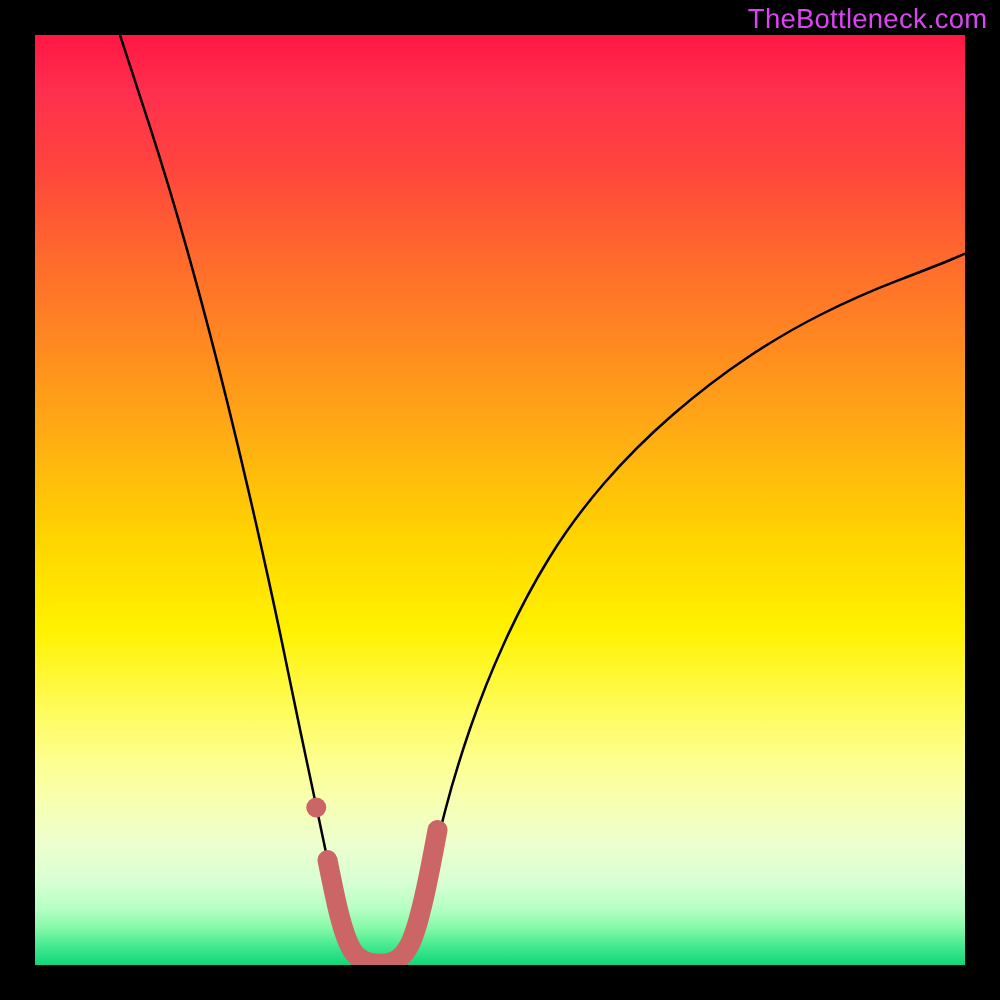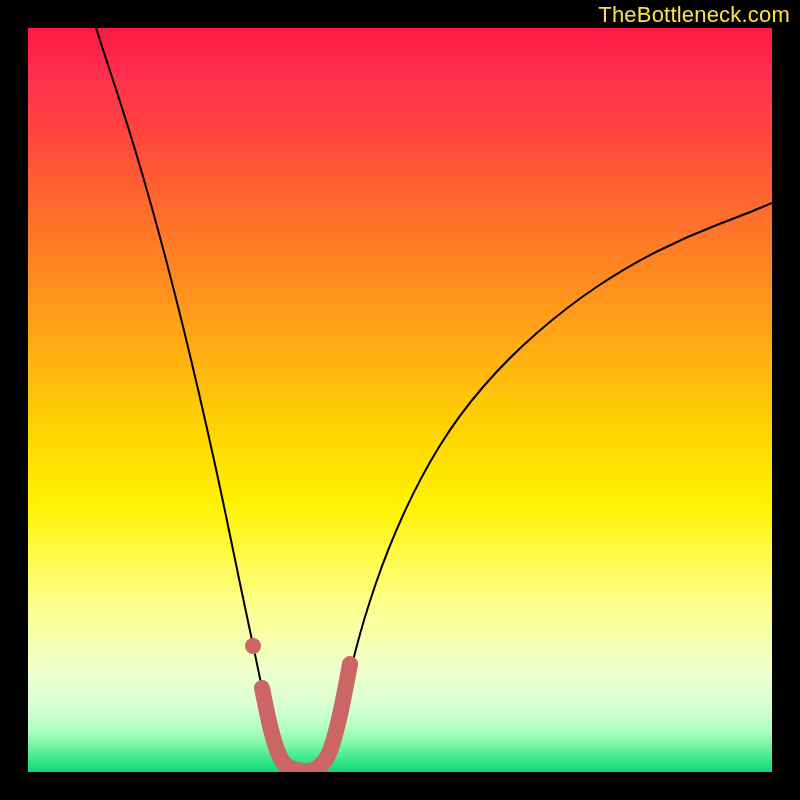--- a/index.html
+++ b/index.html
@@ -54,21 +54,21 @@
   .curve-svg {
     position: absolute;
     inset: 0;
     width: 100%;
     height: 100%;
   }
   .watermark {
     position: absolute;
     top: 2px;
     right: 10px;
-    color: #fde047;
+    color: #d946ef;
     font-size: 22px;
     font-weight: 400;
     letter-spacing: 0.2px;
   }
 </style>
 </head>
 <body>
 
 <div class="frame">
   <div class="watermark">TheBottleneck.com</div>

